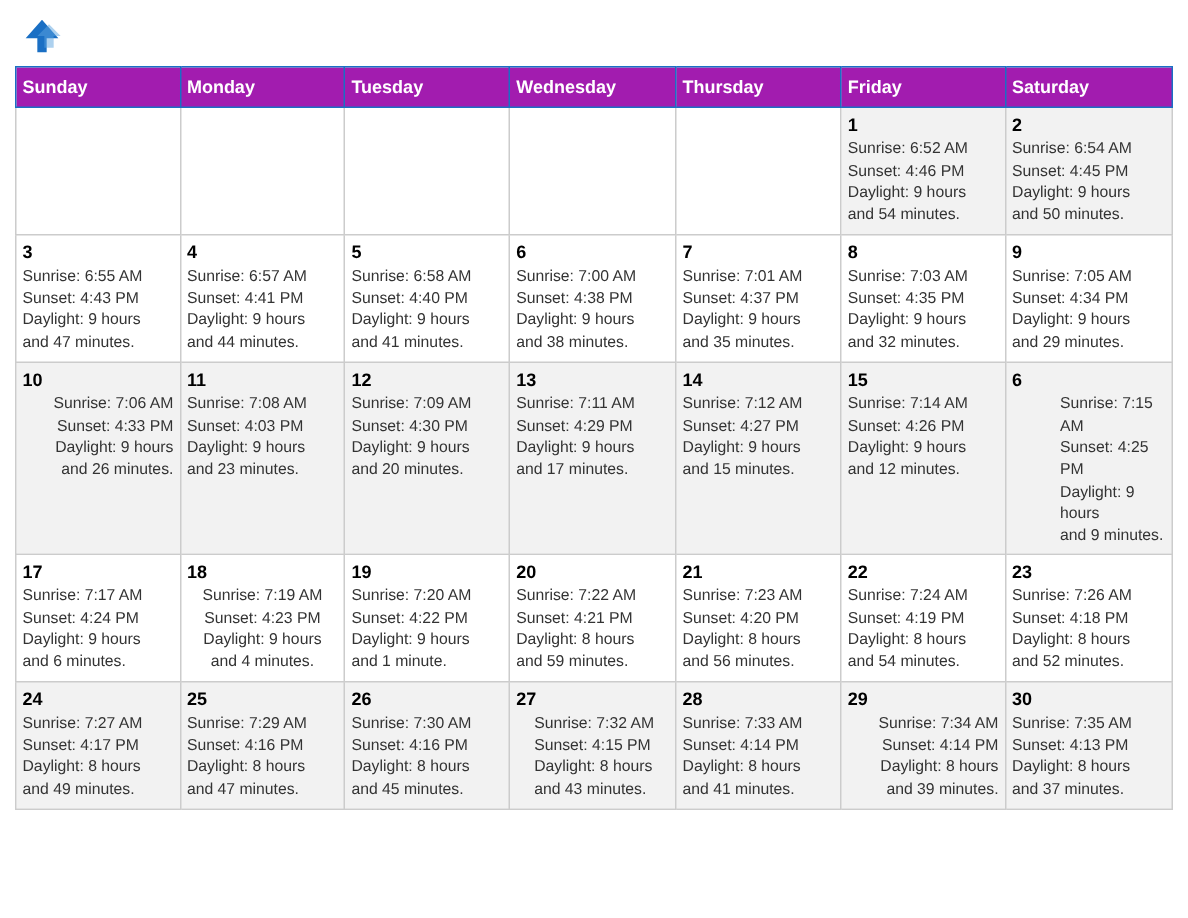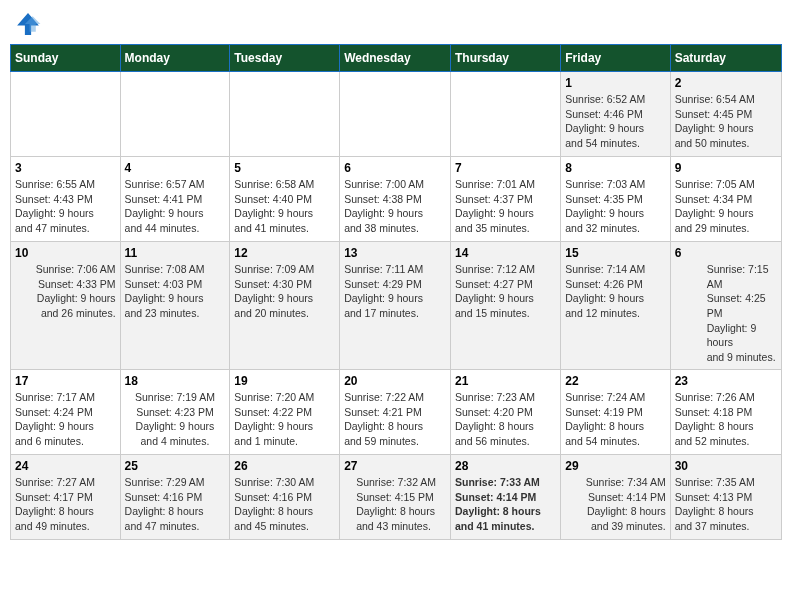--- a/index.html
+++ b/index.html
@@ -42,21 +42,21 @@
     .location {
       font-size: 15px;
       color: #555;
     }
     table {
       width: 100%;
       border-collapse: collapse;
       font-size: 11px;
     }
     thead tr {
-      background-color: #14532d;
+      background-color: #a21caf;
       color: white;
     }
     thead th {
       padding: 6px 4px;
       text-align: left;
       font-weight: bold;
       font-size: 12px;
       border: 1px solid #1a6fc4;
     }
     tbody tr {
@@ -318,21 +318,21 @@
         </td>
         <td>
           <div class="day-num">27</div>
           <div class="day-info" style="white-space: pre-line; margin-left: 12px;">Sunrise: 7:32 AM
 Sunset: 4:15 PM
 Daylight: 8 hours
 and 43 minutes.</div>
         </td>
         <td>
           <div class="day-num">28</div>
-          <div class="day-info" style="white-space: pre-line; font-weight: bold;">Sunrise: 7:33 AM
+          <div class="day-info" style="white-space: pre-line;">Sunrise: 7:33 AM
 Sunset: 4:14 PM
 Daylight: 8 hours
 and 41 minutes.</div>
         </td>
         <td>
           <div class="day-num">29</div>
           <div class="day-info" style="white-space: pre-line; text-align: right;">Sunrise: 7:34 AM
 Sunset: 4:14 PM
 Daylight: 8 hours
 and 39 minutes.</div>

